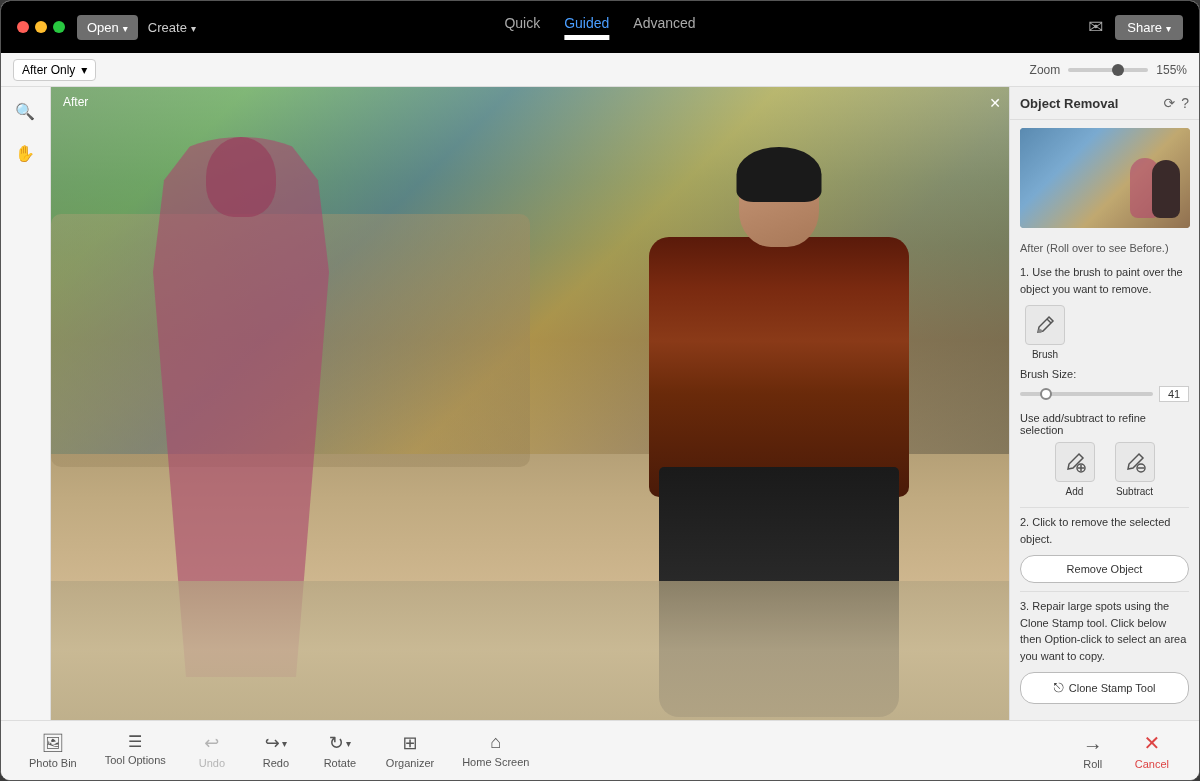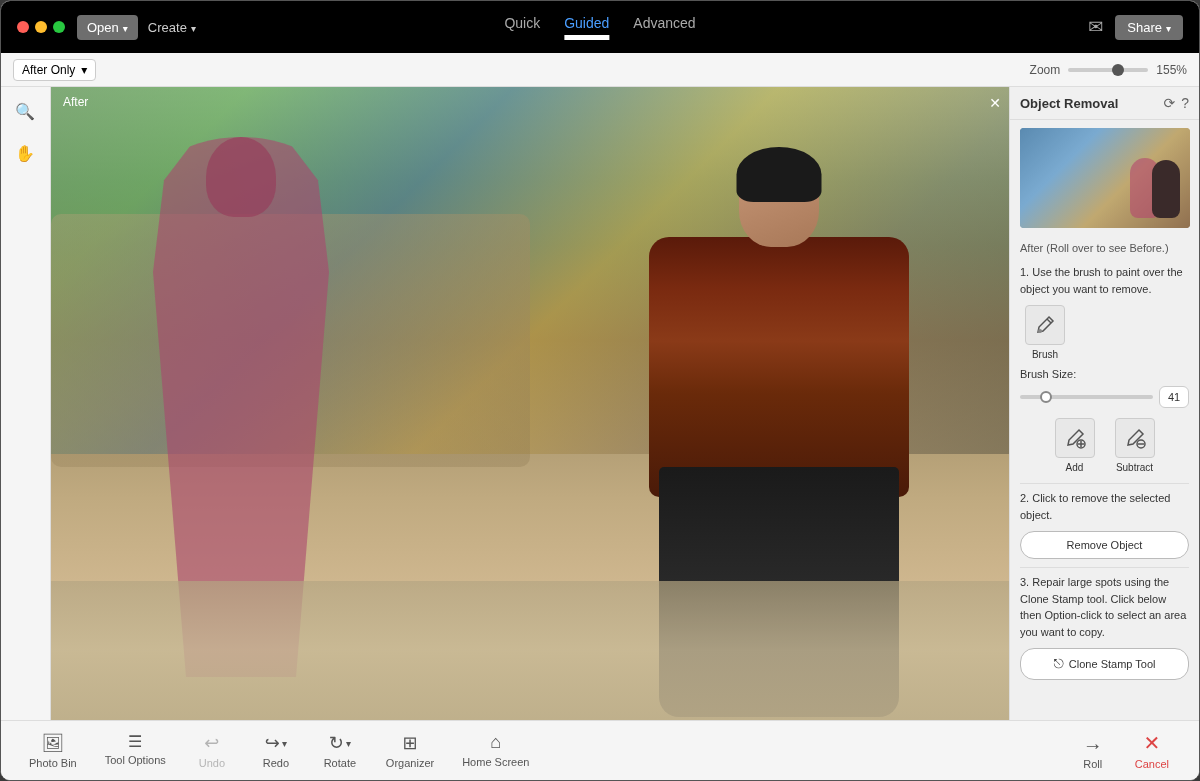--- a/index.html
+++ b/index.html
@@ -344,23 +344,23 @@
       background: #fff;
       border: 2px solid #888;
       border-radius: 50%;
       position: absolute;
       top: -4px;
       left: 15%;
     }
 
     .brush-value {
       width: 30px;
-      height: 22px;
+      height: 16px;
       border: 1px solid #ccc;
-      border-radius: 6px;
+      border-radius: 0;
       background: #fff;
       font-size: 11px;
       display: flex;
       align-items: center;
       justify-content: center;
       color: #333;
     }
 
     .refine-label {
       font-size: 11px;
@@ -660,20 +660,21 @@
         </div>
 
         <p class="brush-size-label">Brush Size:</p>
         <div class="brush-slider-row">
           <div class="brush-slider">
             <div class="brush-thumb"></div>
           </div>
           <div class="brush-value">41</div>
         </div>
 
+        <p class="refine-label">Use add/subtract to refine selection</p>
 
         <div class="add-subtract-row">
           <div class="tool-button">
             <div class="tool-btn-icon">
               <svg width="22" height="22" viewBox="0 0 22 22" fill="none">
                 <path d="M15 3 L19 7 L9 17 L4 18 L5 13 Z" stroke="#555" stroke-width="1.5" fill="none"></path>
                 <circle cx="17" cy="17" r="4" fill="none" stroke="#555" stroke-width="1.5"></circle>
                 <line x1="17" y1="14" x2="17" y2="20" stroke="#555" stroke-width="1.5"></line>
                 <line x1="14" y1="17" x2="20" y2="17" stroke="#555" stroke-width="1.5"></line>
               </svg>

